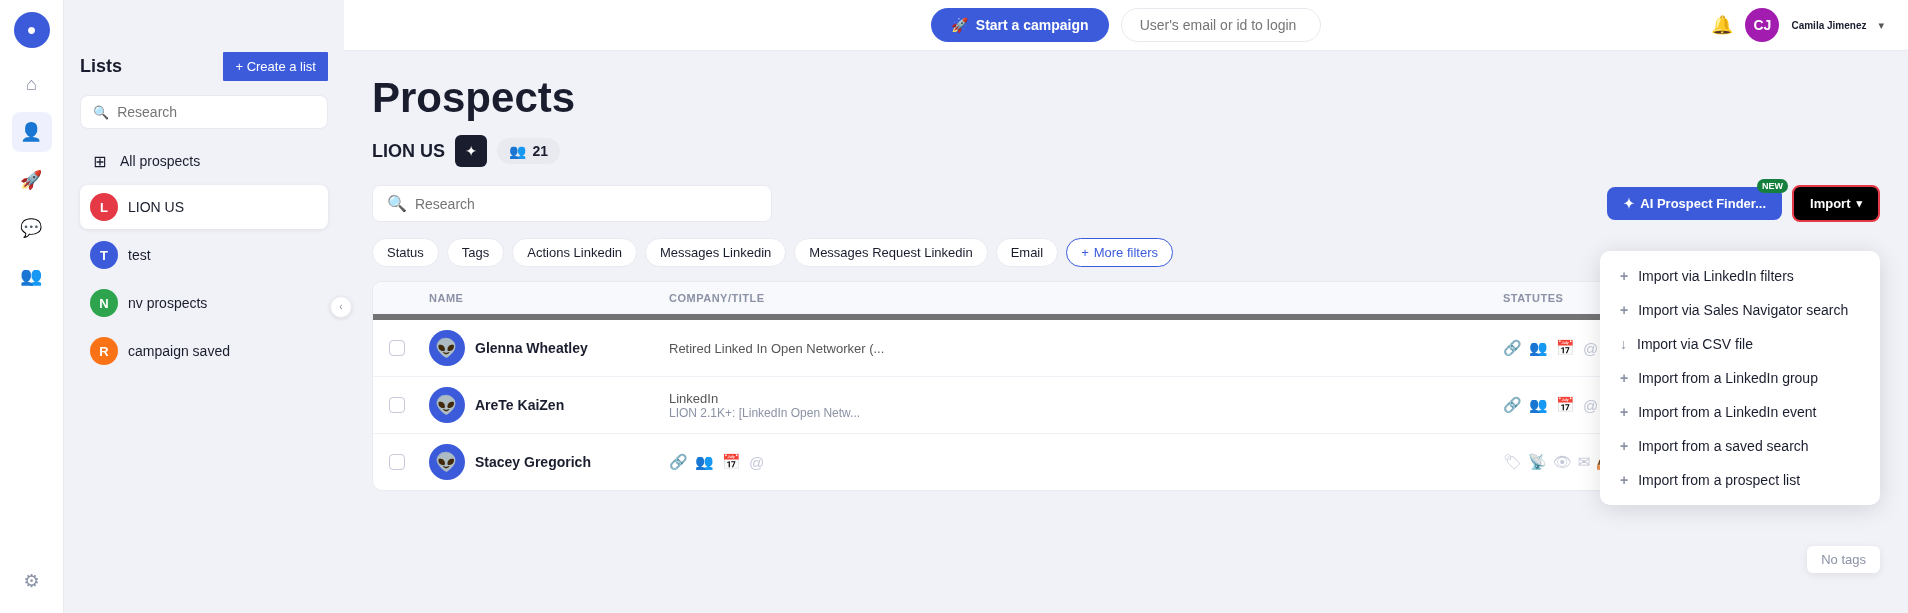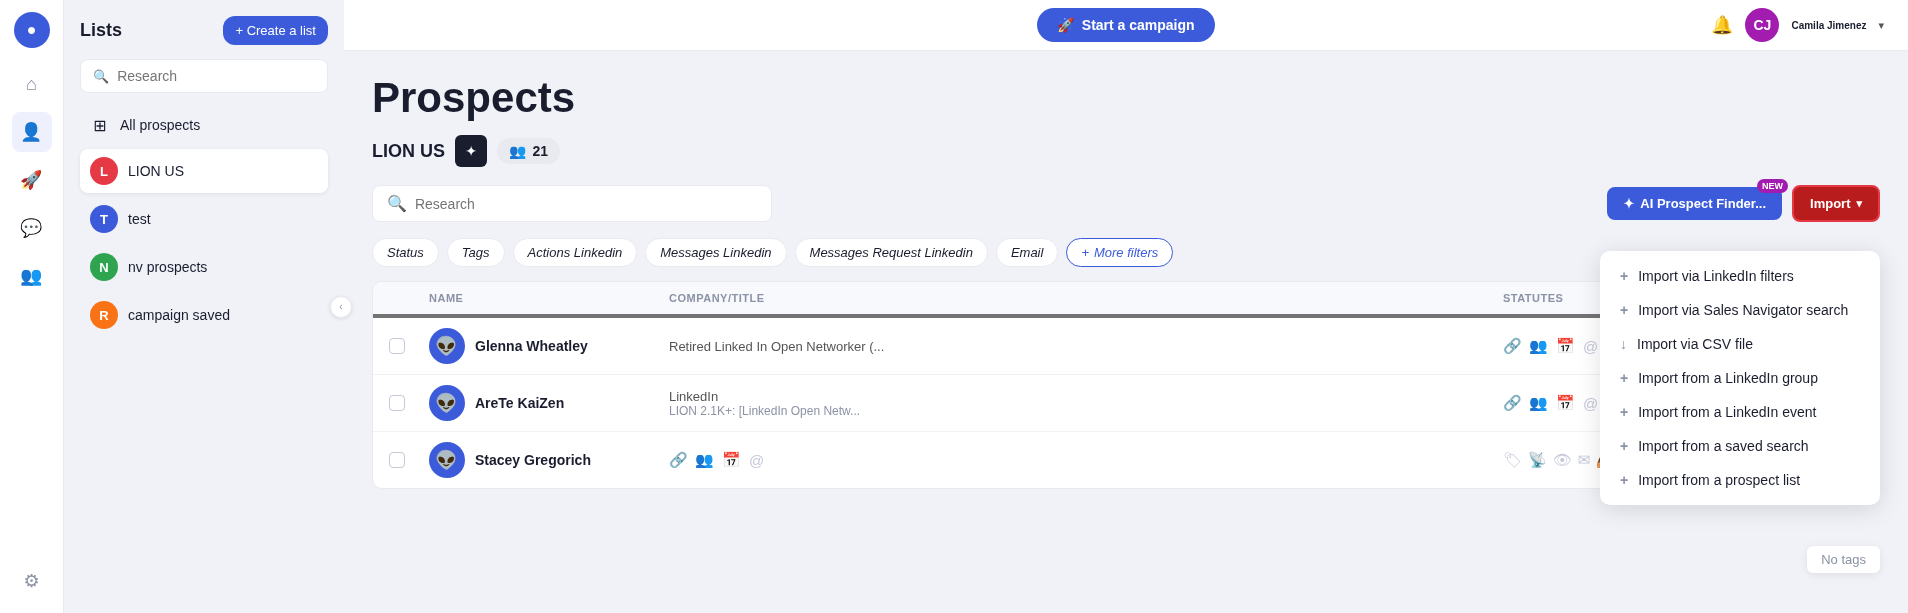--- a/index.html
+++ b/index.html
@@ -48,31 +48,32 @@
       background: #f0f2f8;
       padding: 16px;
       flex-shrink: 0;
       overflow-y: auto;
     }
     .sidebar-header {
       display: flex;
       align-items: center;
       justify-content: space-between;
       margin-bottom: 14px;
+      margin-top: 36px;
     }
     .sidebar-title {
       font-size: 18px;
       font-weight: 700;
       color: #1a1d2e;
     }
     .create-list-btn {
       background: #3b5bdb;
       color: white;
       border: none;
-      border-radius: 12px;
+      border-radius: 1px;
       padding: 7px 12px;
       font-size: 13px;
       cursor: pointer;
       display: flex;
       align-items: center;
       gap: 4px;
       font-weight: 500;
     }
     .search-box {
       display: flex;
@@ -315,29 +316,29 @@
       cursor: pointer;
       display: flex;
       align-items: center;
       gap: 6px;
       position: relative;
     }
     .new-badge {
       position: absolute;
       top: -8px;
       right: -6px;
-      background: #a21caf;
+      background: #15803d;
       color: white;
       font-size: 9px;
       font-weight: 700;
       padding: 2px 5px;
       border-radius: 8px;
     }
     .import-btn {
-      background: #b91c1c;
+      background: #000000;
       color: white;
       border: 2px solid #e63946;
       border-radius: 8px;
       padding: 9px 16px;
       font-size: 13px;
       font-weight: 600;
       cursor: pointer;
       display: flex;
       align-items: center;
       gap: 6px;
@@ -345,21 +346,20 @@
     .import-chevron {
       font-size: 11px;
     }
 
     
     .filter-row {
       display: flex;
       align-items: center;
       gap: 8px;
       margin-bottom: 14px;
-      font-style: italic;
     }
     .filter-chip {
       background: white;
       border: 1px solid #e8eaf0;
       border-radius: 20px;
       padding: 6px 14px;
       font-size: 13px;
       color: #1a1d2e;
       cursor: pointer;
       font-weight: 500;
@@ -383,21 +383,21 @@
       background: white;
       border-radius: 10px;
       overflow: hidden;
       border: 1px solid #e8eaf0;
     }
     .table-header {
       display: grid;
       grid-template-columns: 40px 240px 1fr 160px 200px;
       padding: 10px 16px;
       background: #f8f9fc;
-      border-bottom: 4px solid #737373;
+      border-bottom: 6px solid #737373;
     }
     .th {
       font-size: 11px;
       font-weight: 700;
       color: #8b92a5;
       text-transform: uppercase;
       letter-spacing: 0.5px;
     }
     .table-row {
       display: grid;
@@ -550,20 +550,21 @@
   <div class="collapse-btn">‹</div>
 
   <div class="main-content">
 
     <div class="top-header">
       <div class="header-center">
         <button class="start-campaign-btn">
           <span>🚀</span>
           <span>Start a campaign</span>
         </button>
+        <input class="email-input" type="text" placeholder="User's email or id to login" style="">
       </div>
       <div class="header-right">
         <span class="bell-icon">🔔</span>
         <div class="user-avatar">CJ</div>
         <span class="user-name-header">Camila Jimenez</span>
         <span class="chevron-down">▾</span>
       </div>
     </div>
 
     <div class="page-body">

